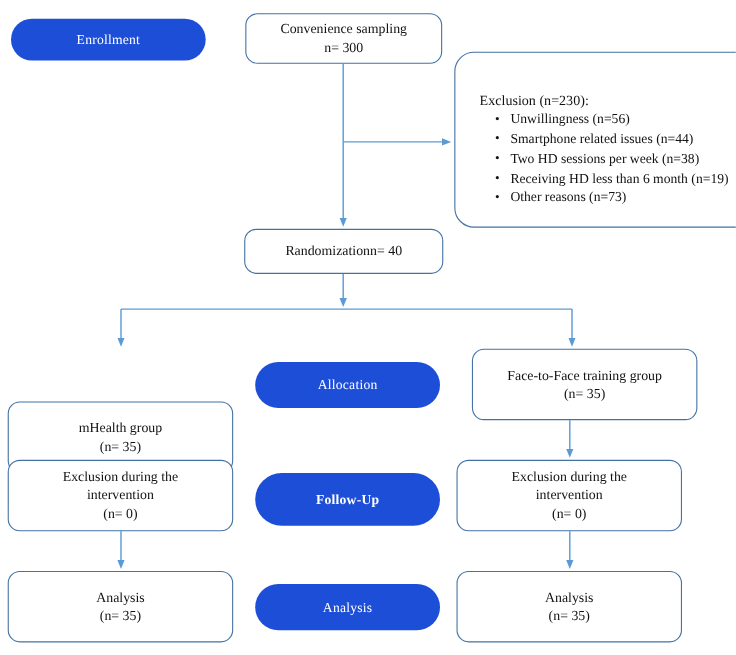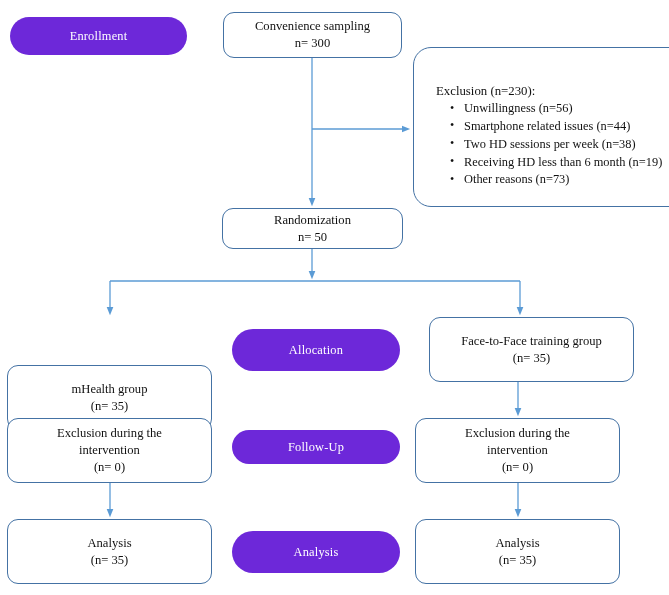--- a/index.html
+++ b/index.html
@@ -39,21 +39,21 @@
     border: 1.4px solid #4472A4;
     border-radius: 11px;
     background: #ffffff;
     color: #111111;
     font-size: 12.6px;
     line-height: 1.33;
     padding: 3px 18px;
   }
   .box .line2 { display: block; }
   .pill {
-    background: #6d28d9;
+    background: #1d4ed8;
     border: none;
     border-radius: 999px;
     color: #ffffff;
     font-size: 12.4px;
     letter-spacing: 0.2px;
   }
   .excl-box {
     border: 1.4px solid #4472A4;
     border-radius: 18px;
     background: #ffffff;
@@ -143,23 +143,23 @@
       <ul class="excl-list">
         <li>Unwillingness (n=56)</li>
         <li>Smartphone related issues (n=44)</li>
         <li>Two HD sessions per week (n=38)</li>
         <li>Receiving HD less than 6 month (n=19)</li>
         <li>Other reasons (n=73)</li>
       </ul>
     </div>
   </div>
 
-  <div class="node box" style="left:222px; top:208px; width:181px; height:41px; flex-direction:column;">
+  <div class="node box" style="left:222px; top:208px; width:181px; height:41px; ">
     <span>Randomization</span>
-    <span class="line2">n= 50</span>
+    <span class="line2">n= 40</span>
   </div>
 
   <div class="node box" style="left:7px; top:317px; width:205px; height:65px; flex-direction:column;margin-top:48px;">
     <span>mHealth group</span>
     <span class="line2">(n= 35)</span>
   </div>
 
   <div class="node pill" style="left:232px; top:329px; width:168px; height:42px;">
     <span>Allocation</span>
   </div>
@@ -168,21 +168,21 @@
     <span>Face-to-Face training group</span>
     <span class="line2">(n= 35)</span>
   </div>
 
   <div class="node box" style="left:7px; top:418px; width:205px; height:65px; flex-direction:column;">
     <span>Exclusion during the</span>
     <span class="line2">intervention</span>
     <span class="line2">(n= 0)</span>
   </div>
 
-  <div class="node pill" style="left:232px; top:430px; width:168px; height:34px;">
+  <div class="node pill" style="left:232px; top:430px; width:168px; height:48px;font-weight:bold;">
     <span>Follow-Up</span>
   </div>
 
   <div class="node box" style="left:415px; top:418px; width:205px; height:65px; flex-direction:column;">
     <span>Exclusion during the</span>
     <span class="line2">intervention</span>
     <span class="line2">(n= 0)</span>
   </div>
 
   <div class="node box" style="left:7px; top:519px; width:205px; height:65px; flex-direction:column;">

